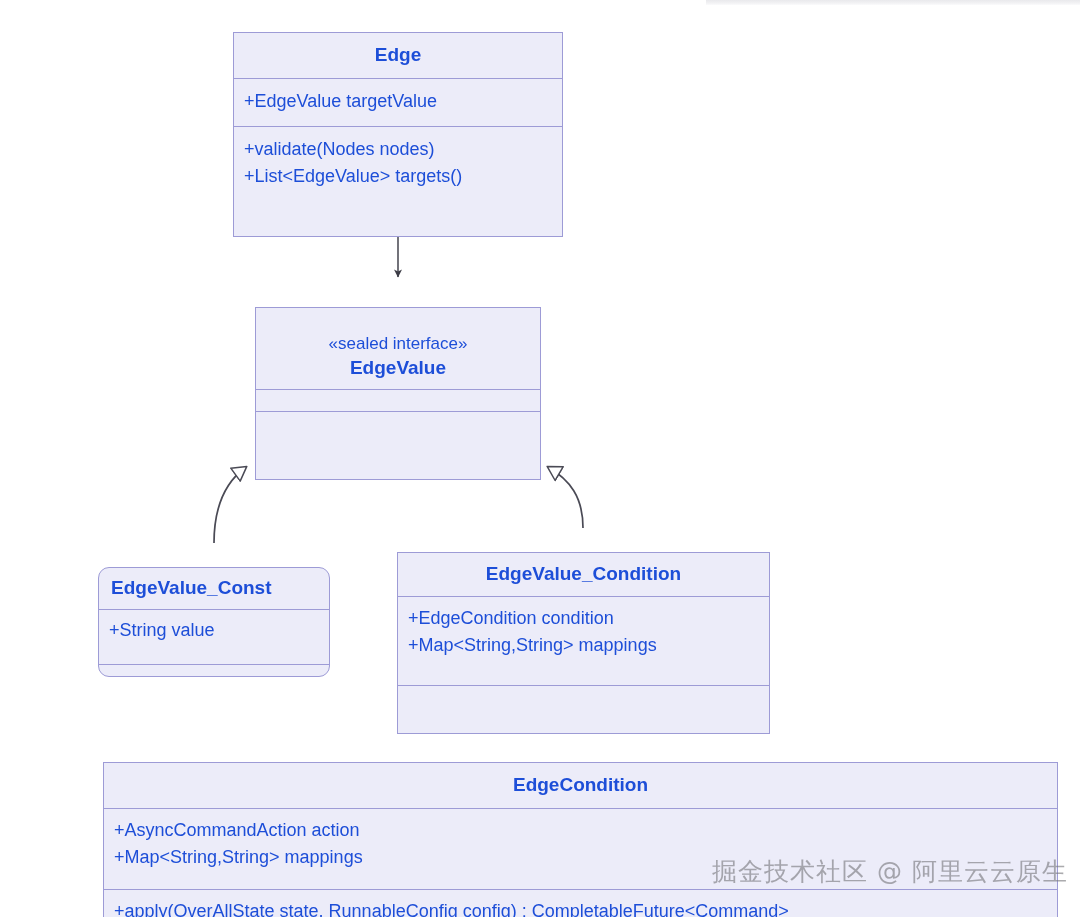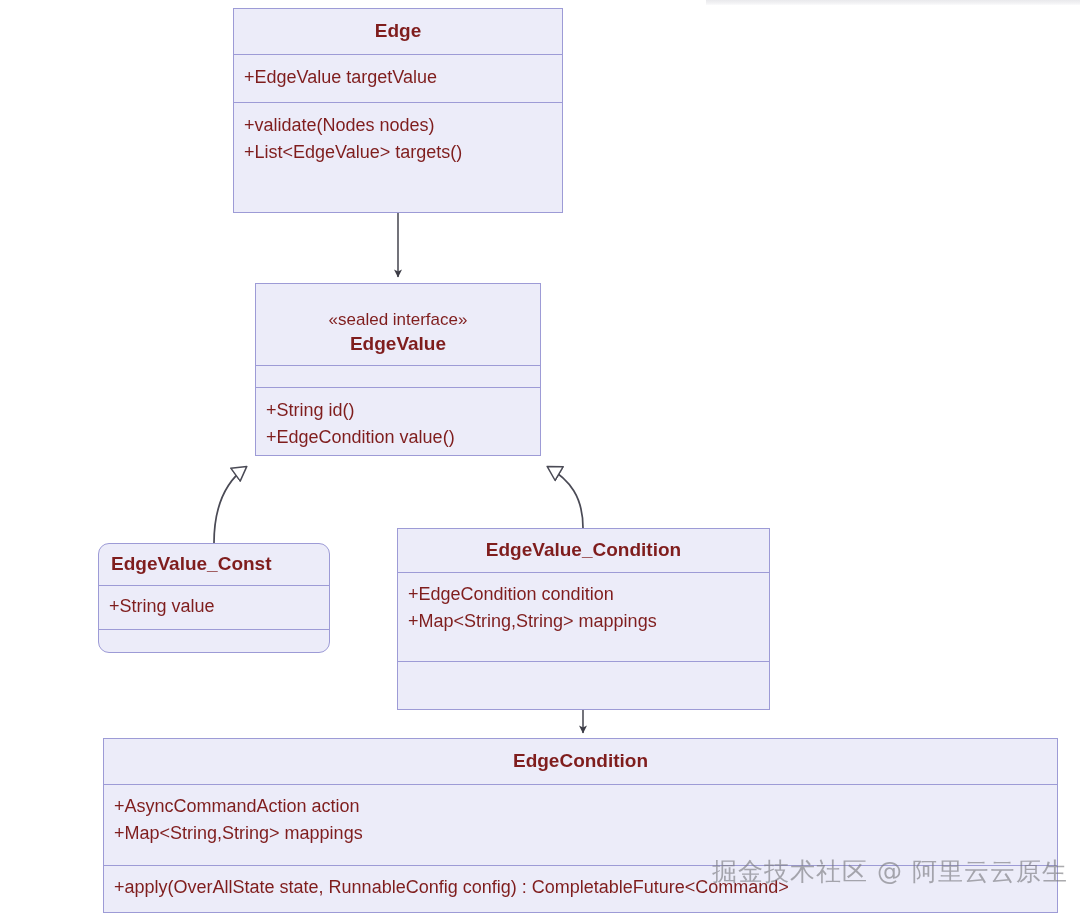--- a/index.html
+++ b/index.html
@@ -24,21 +24,22 @@
     top: 0px;
     width: 374px;
     height: 5px;
     background: linear-gradient(to bottom, #e9e9ec 0%, #f2f2f4 60%, #fbfbfc 100%);
   }
   .uml-box {
     position: absolute;
     box-sizing: border-box;
     background: #ececf9;
     border: 1.6px solid #9d9bd6;
-    color: #7f1d1d;
+    color: #1d4ed8;
+    margin-top: 24px;
   }
   .compartment {
     box-sizing: border-box;
     border-bottom: 1.6px solid #9d9bd6;
     padding: 6px 10px;
   }
   .compartment.last {
     border-bottom: none;
   }
   .title {
@@ -132,31 +133,27 @@
       <div class="member">+List&lt;EdgeValue&gt; targets()</div>
     </div>
   </div>
 
   <div class="uml-box" style="left:255px; top:283px; width:286px; height:173px;">
     <div class="compartment title" style="padding-top:25px;padding-bottom:8px;">
       <span class="stereotype">«sealed interface»</span>
       <span>EdgeValue</span>
     </div>
     <div class="compartment empty-compartment"></div>
-    <div class="compartment last" style="padding-top:9px;">
-      <div class="member">+String id()</div>
-      <div class="member">+EdgeCondition value()</div>
-    </div>
   </div>
 
   <div class="uml-box" style="left:98px; top:543px; width:232px; height:110px;border-radius:11px;">
     <div class="compartment title left" style="padding-top:7px;padding-bottom:8px;">
       <span>EdgeValue_Const</span>
     </div>
-    <div class="compartment" style="padding-top:7px;padding-bottom:9px;">
+    <div class="compartment" style="padding-top:7px;padding-bottom:20px;">
       <div class="member">+String value</div>
     </div>
     <div class="compartment last empty-compartment"></div>
   </div>
 
   <div class="uml-box" style="left:397px; top:528px; width:373px; height:182px;">
     <div class="compartment title" style="padding-top:8px;padding-bottom:9px;">
       <span>EdgeValue_Condition</span>
     </div>
     <div class="compartment" style="padding-top:8px;padding-bottom:26px;">

